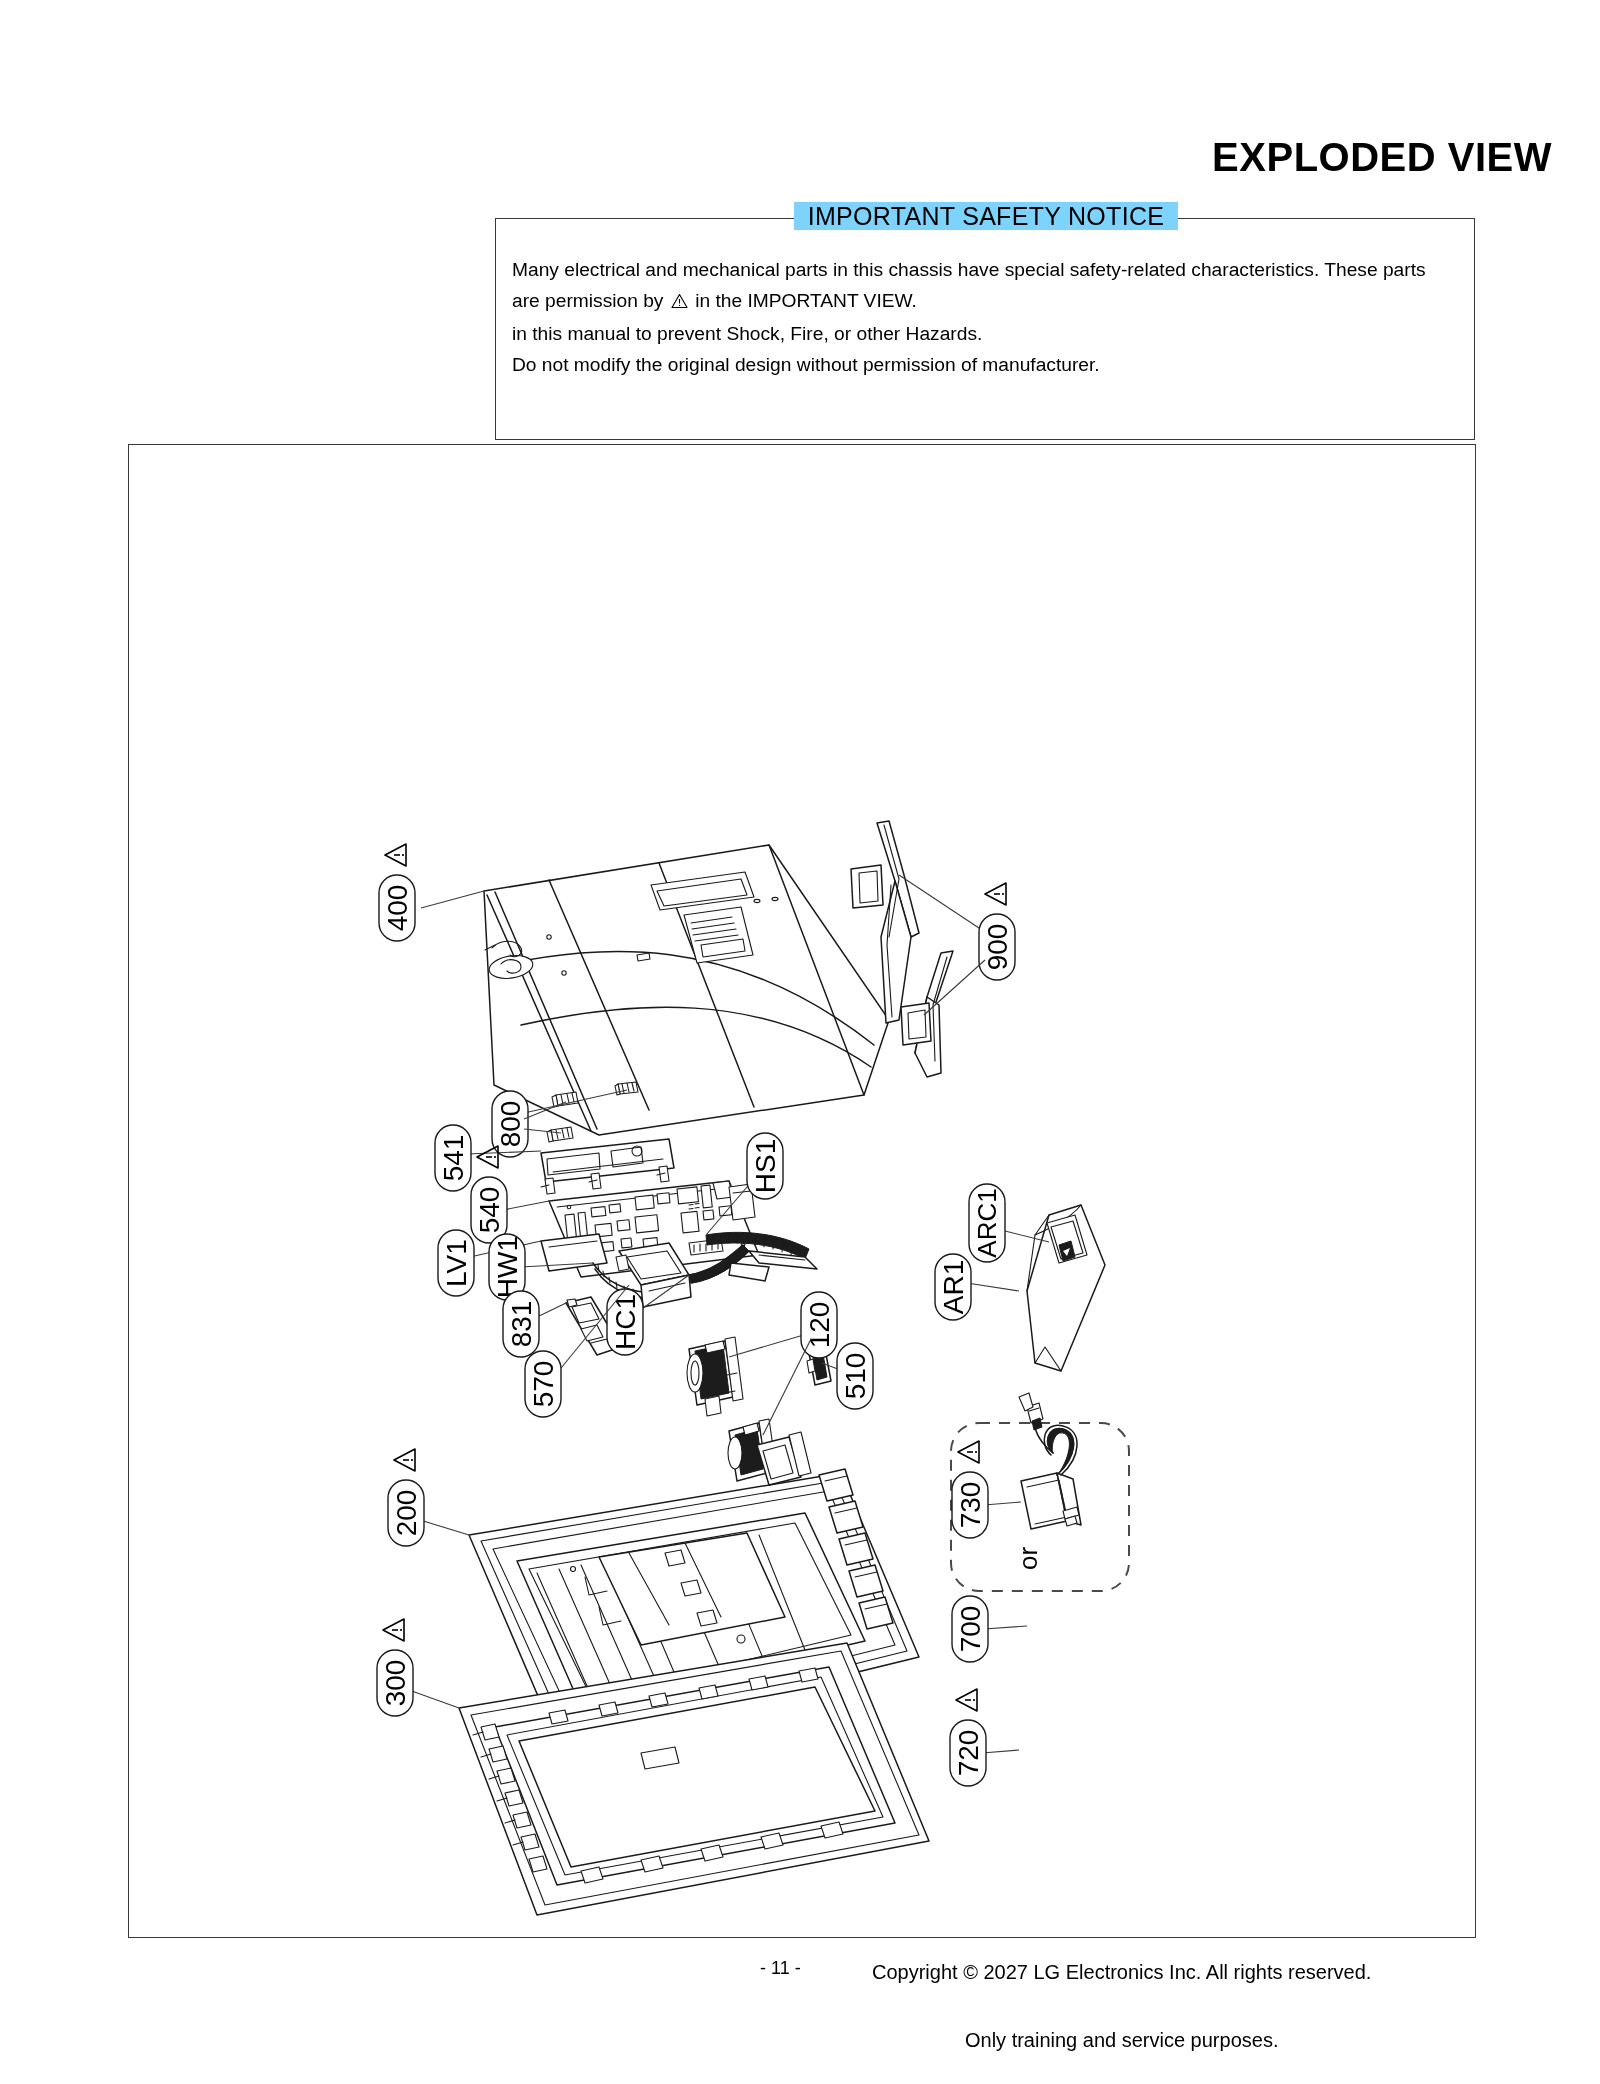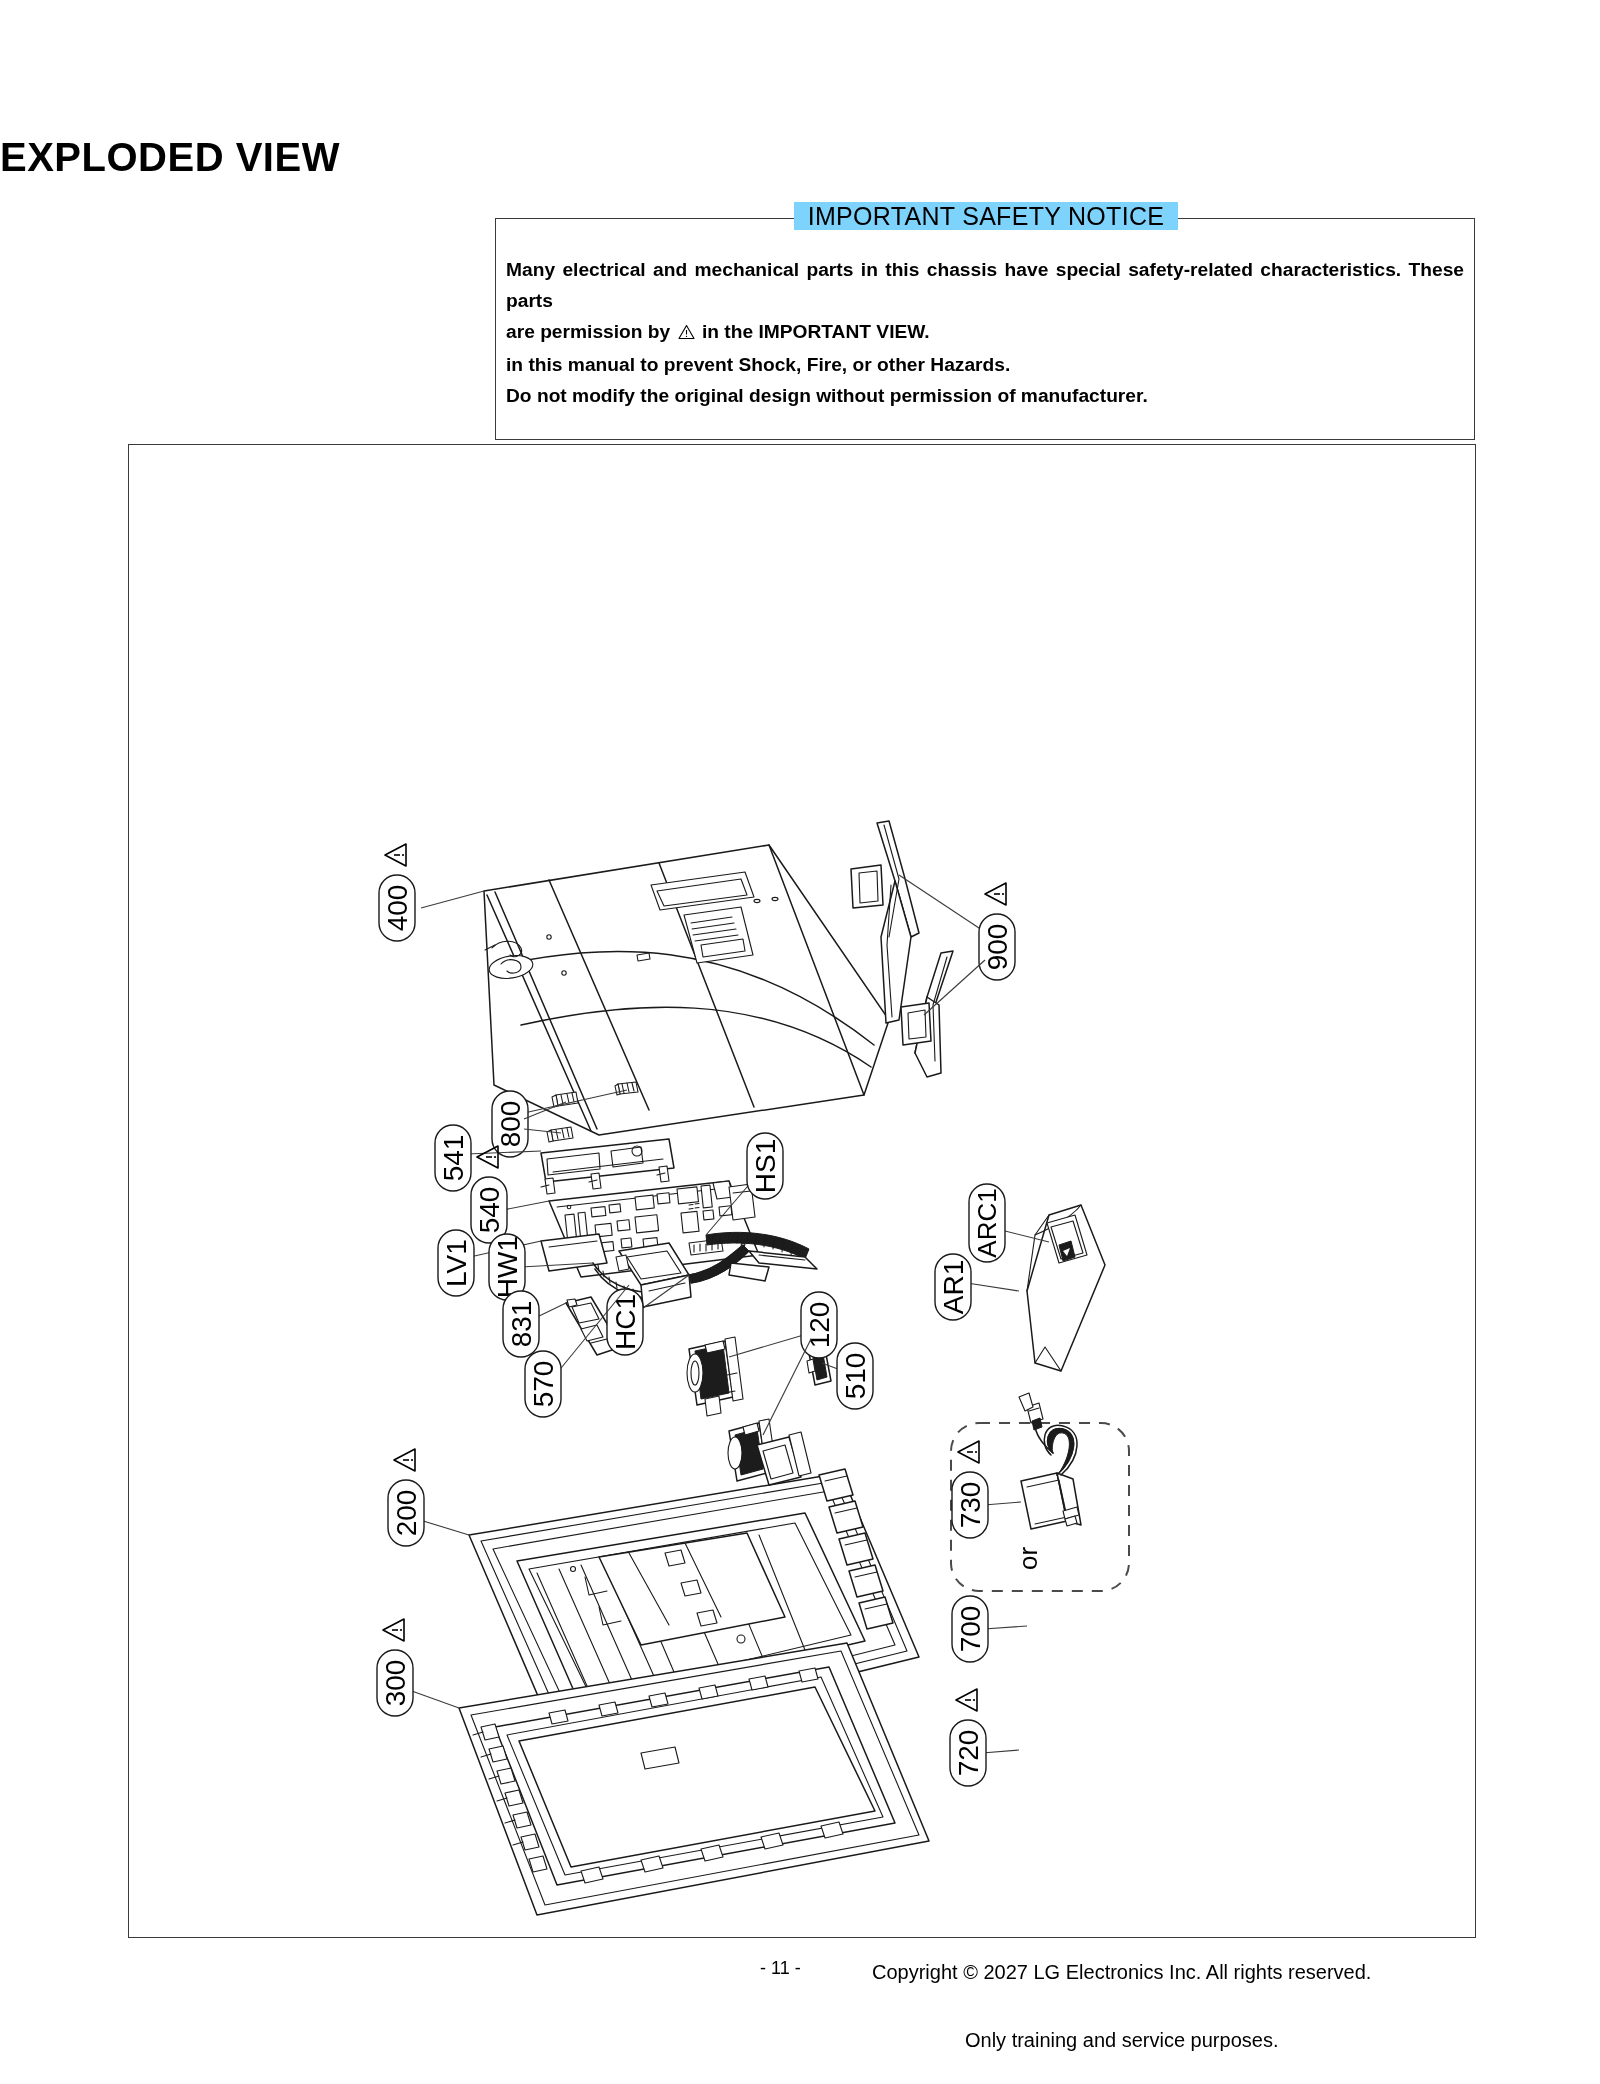--- a/index.html
+++ b/index.html
@@ -19,21 +19,21 @@
     background: #ffffff;
     overflow: hidden;
   }
 
   
   #doc-title {
     position: absolute;
     left: 0;
     top: 135px;
     width: 1552px;
-    text-align: left;
+    text-align: right;
     font-size: 40px;
     font-weight: bold;
     letter-spacing: 0.5px;
   }
 
   
   #safety-notice {
     position: absolute;
     left: 495px;
     top: 218px;
@@ -52,26 +52,25 @@
   }
   #safety-legend span {
     background: #7dd3fc;
     padding: 0 14px;
     font-size: 25px;
     letter-spacing: 0.3px;
     white-space: nowrap;
   }
   #safety-body {
     position: absolute;
-    left: 10px;
+    left: 16px;
     top: 35px;
     right: 10px;
     font-size: 19.2px;
     line-height: 31px;
-    font-weight: bold;
   }
   #safety-body p {
     margin: 0;
     text-align: justify;
     text-justify: inter-word;
   }
   #safety-body p.nojust {
     text-align: left;
   }
   .warn-inline {

